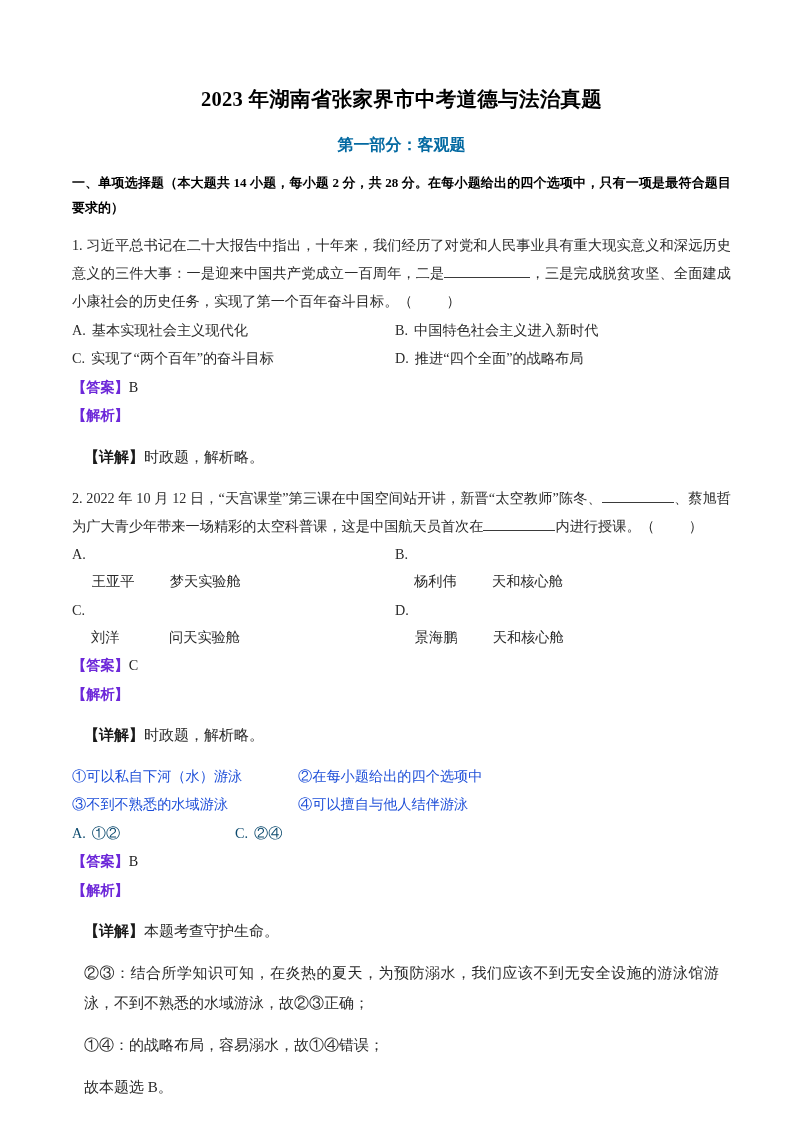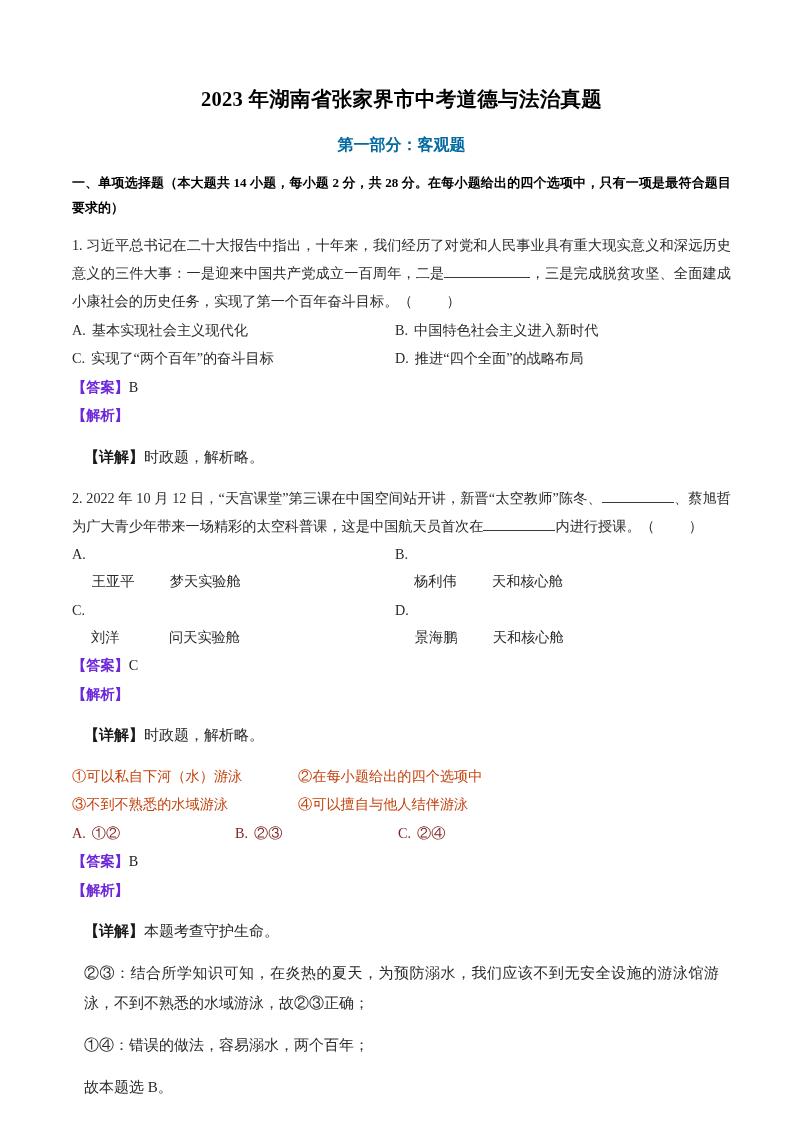--- a/index.html
+++ b/index.html
@@ -85,28 +85,28 @@
   .opt-text { flex: 1 1 auto; }
   .opt-sub {
     display: inline-block;
     margin-top: 27px;
   }
   .opt-sub .nm { display: inline-block; min-width: 78px; }
   .opt-quad {
     display: flex;
     font-size: 14.2px;
     line-height: 2.0;
-    color: #7f1d1d;
+    color: #0c4a6e;
   }
   .opt-quad > div { flex: 0 0 163px; }
   .sub-opt-row {
     display: flex;
     font-size: 14.2px;
     line-height: 2.0;
-    color: #c2410c;
+    color: #1d4ed8;
   }
   .sub-opt-row > div { flex: 0 0 226px; }
   .ans-line {
     font-size: 14.2px;
     line-height: 2.0;
     margin: 0;
     color: #1a1a1a;
   }
   .marker-blue {
     color: #6d28d9;
@@ -224,34 +224,33 @@
       <div><span>②</span><span>在每小题给出的四个选项中</span></div>
     </div>
 
     <div class="sub-opt-row">
       <div><span>③</span><span>不到不熟悉的水域游泳</span></div>
       <div><span>④</span><span>可以擅自与他人结伴游泳</span></div>
     </div>
 
     <div class="opt-quad">
       <div><span class="opt-label">A.</span><span>①②</span></div>
-      <div><span class="opt-label">B.</span><span>②③</span></div>
       <div><span class="opt-label">C.</span><span>②④</span></div>
     </div>
 
     <p class="ans-line">
       <span class="marker-blue">【答案】</span><span>B</span>
     </p>
 
     <p class="ans-line">
       <span class="marker-blue">【解析】</span>
     </p>
 
     <p class="explain-line">
       <span class="marker-dark">【详解】</span><span>本题考查守护生命。</span>
     </p>
 
     <p class="explain-line">②③：结合所学知识可知，在炎热的夏天，为预防溺水，我们应该不到无安全设施的游泳馆游泳，不到不熟悉的水域游泳，故②③正确；</p>
-    <p class="explain-line">①④：错误的做法，容易溺水，两个百年；</p>
+    <p class="explain-line">①④：的战略布局，容易溺水，故①④错误；</p>
     <p class="explain-line">故本题选 B。</p>
   </div>
 
 </div>
 
 </body></html>

